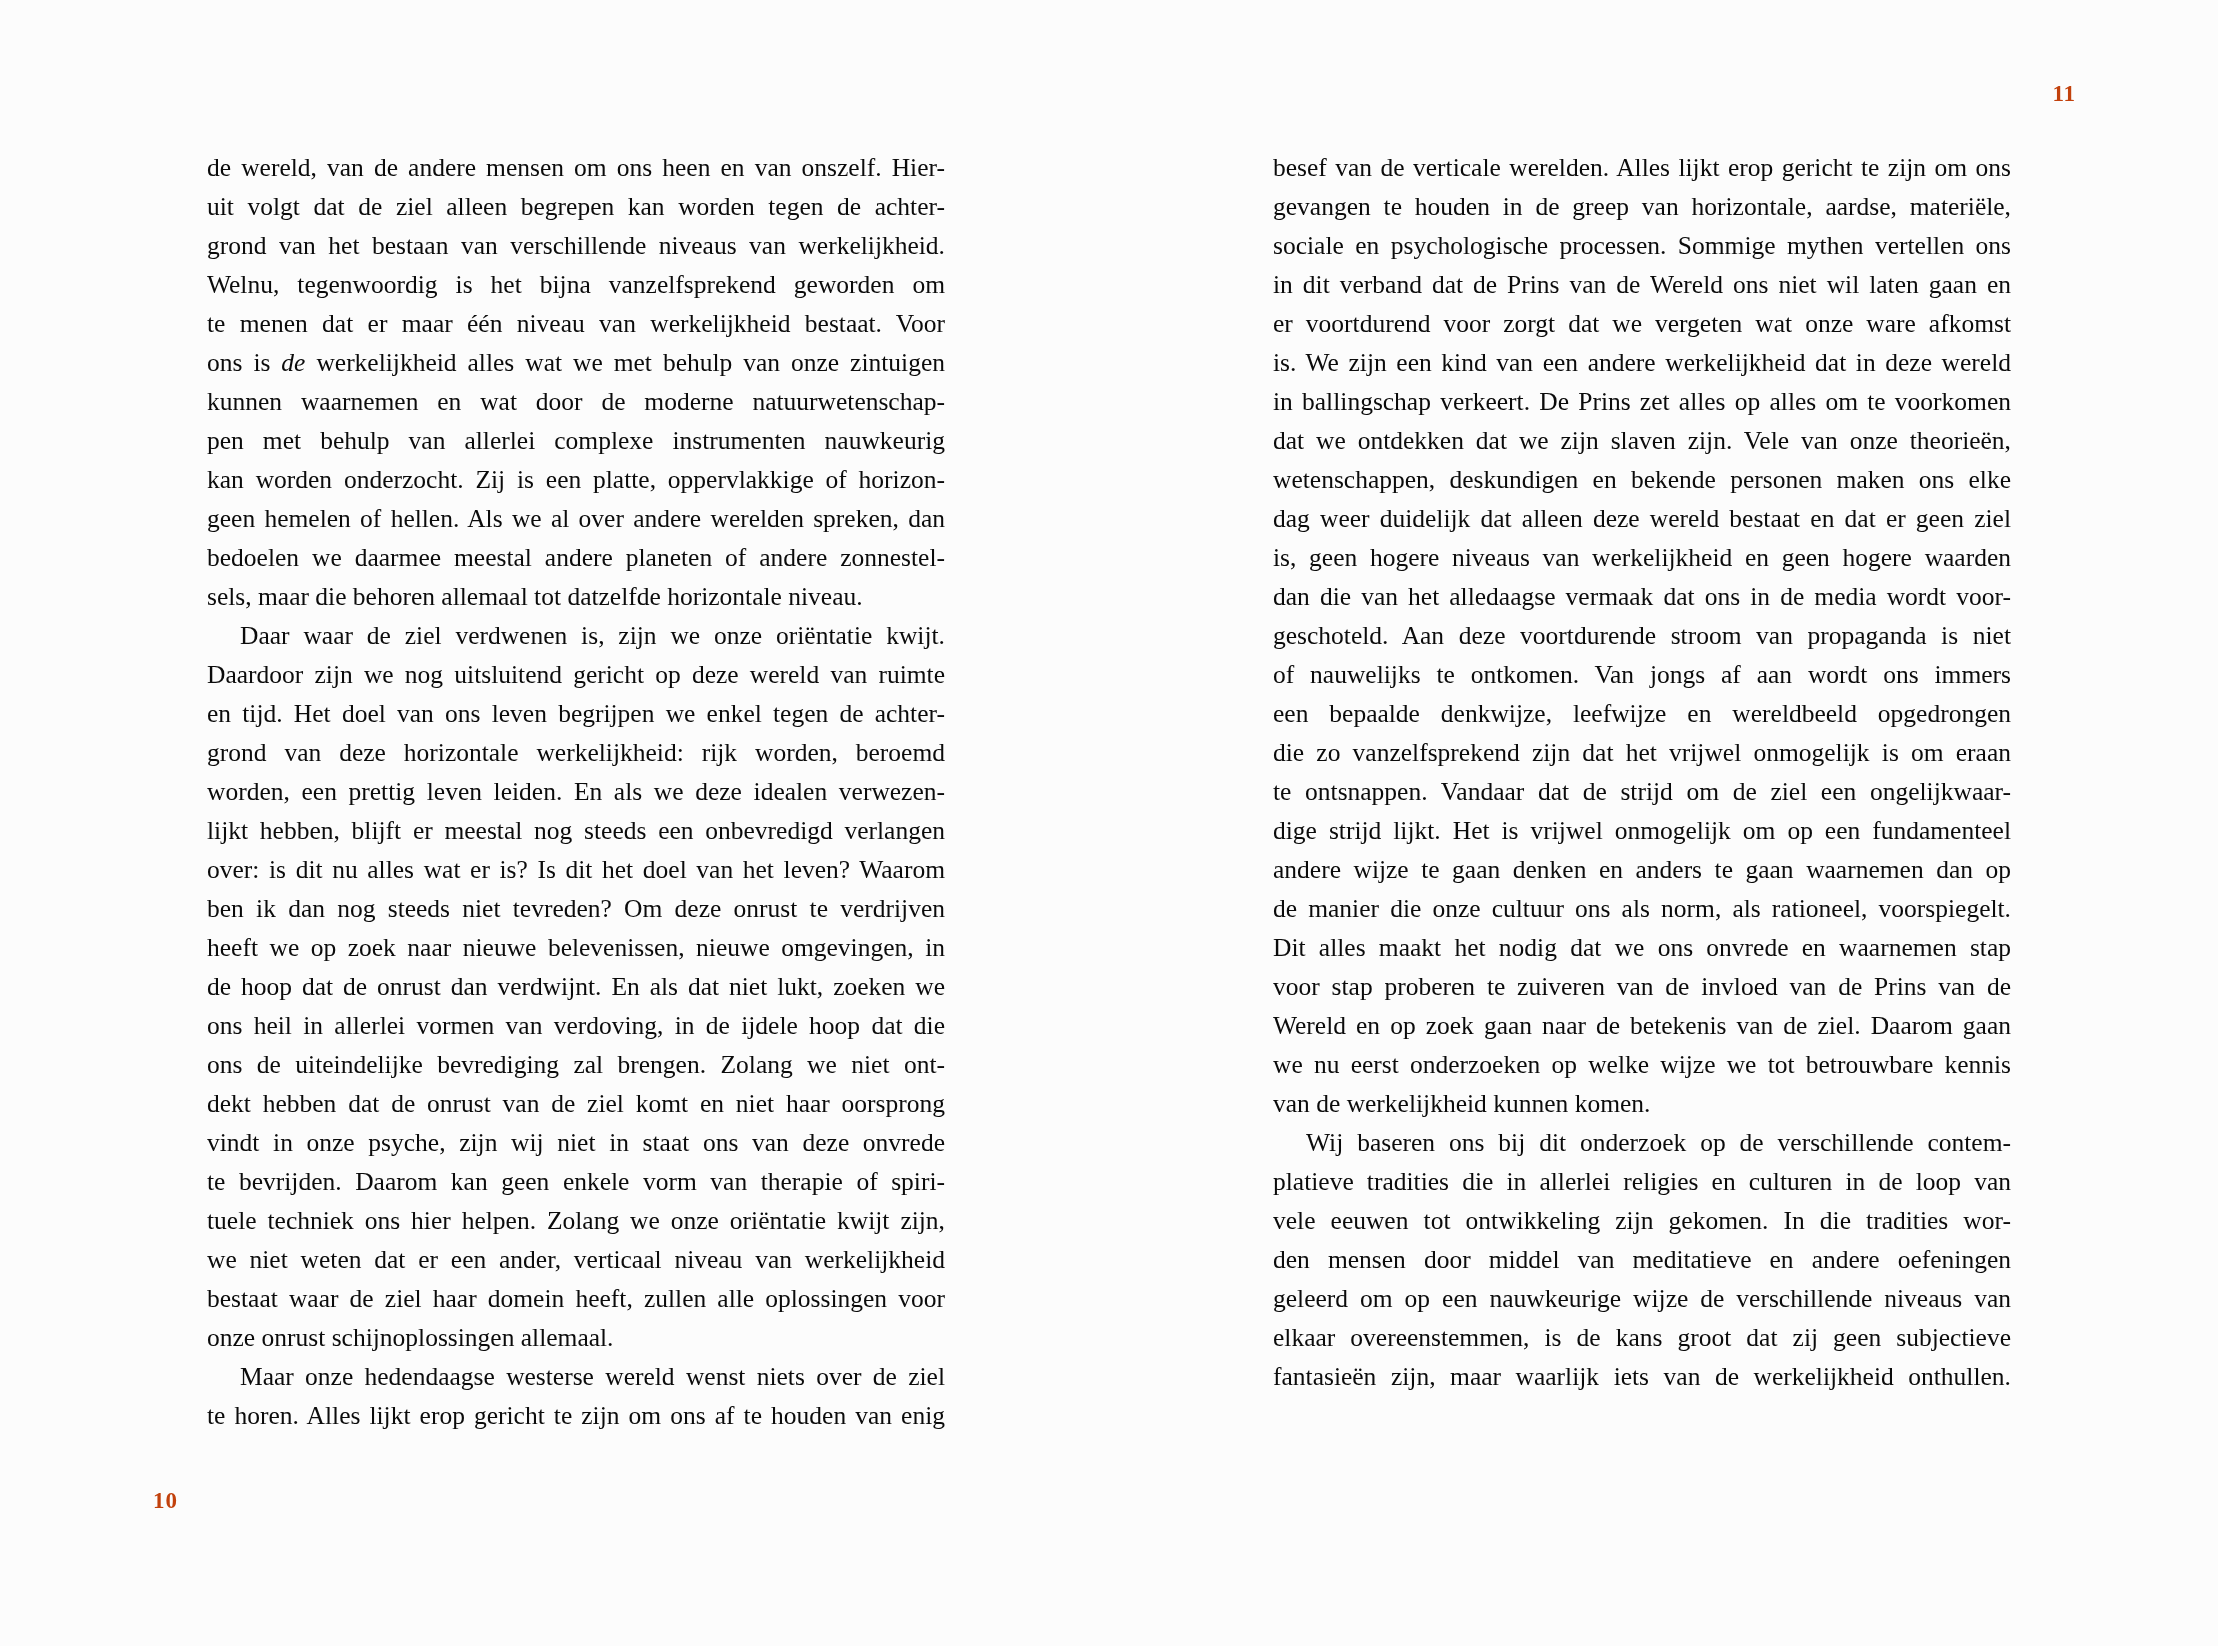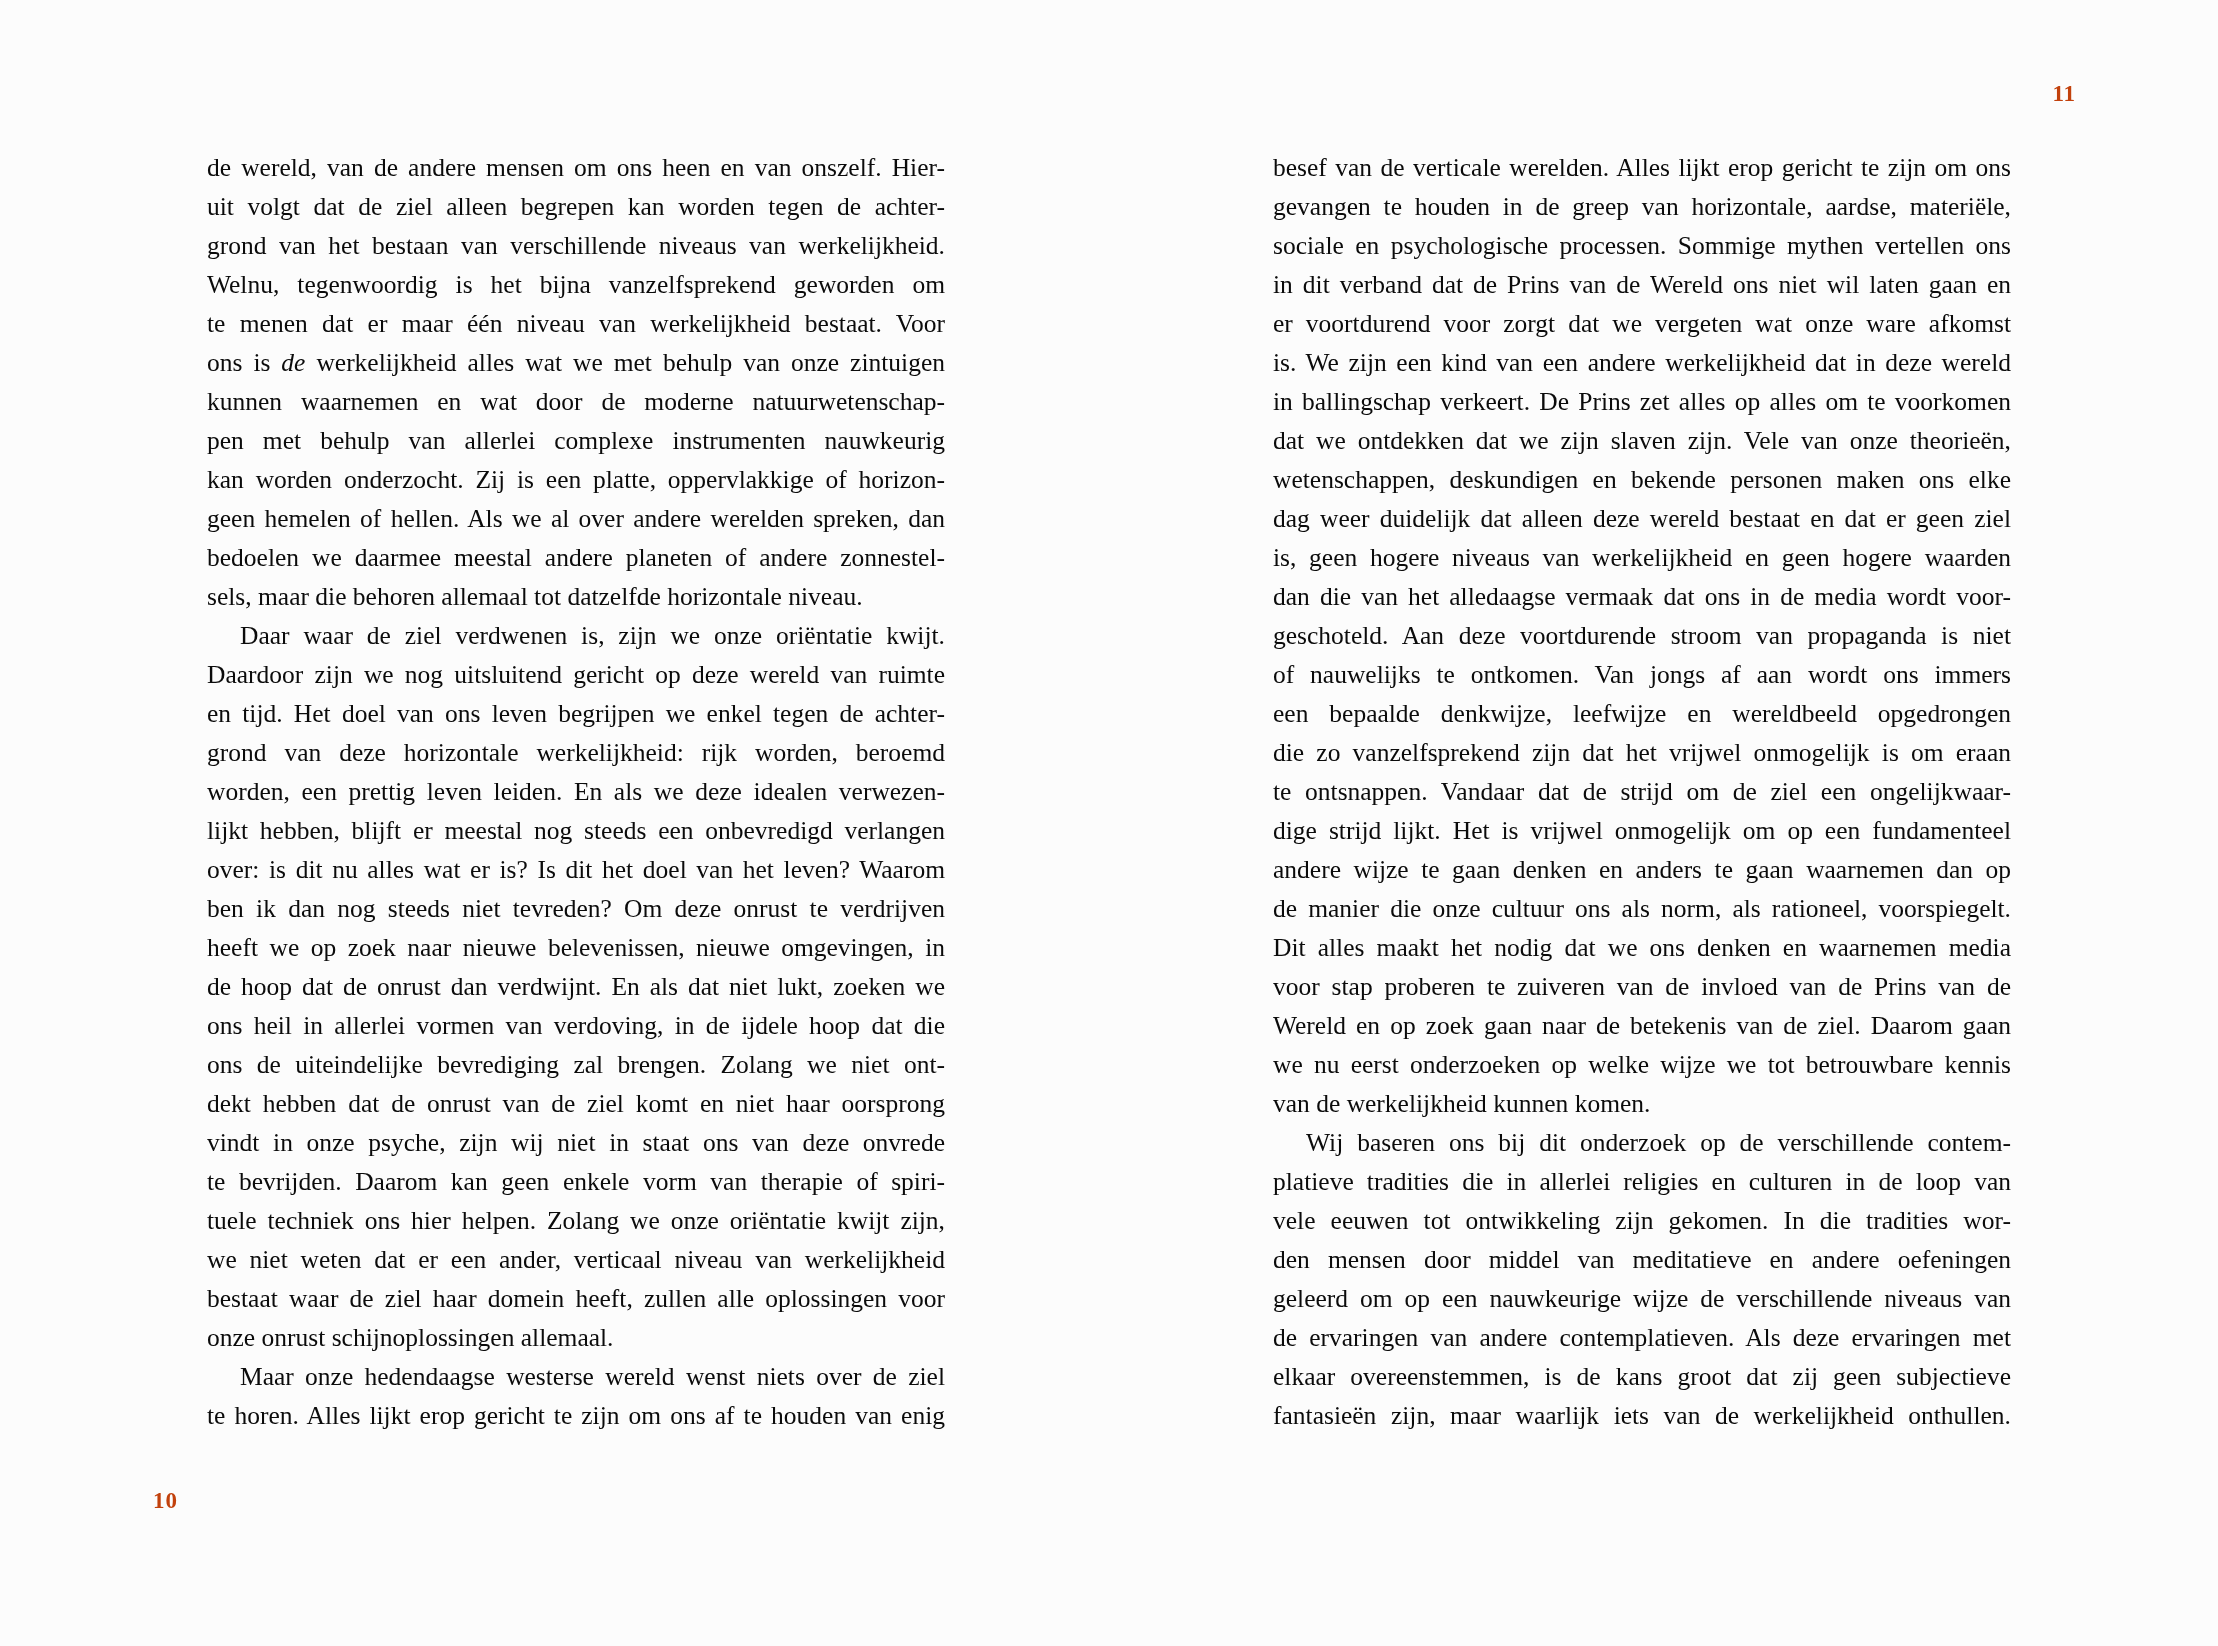--- a/index.html
+++ b/index.html
@@ -119,31 +119,30 @@
       <div class="line">is, geen hogere niveaus van werkelijkheid en geen hogere waarden</div>
       <div class="line">dan die van het alledaagse vermaak dat ons in de media wordt voor-</div>
       <div class="line">geschoteld. Aan deze voortdurende stroom van propaganda is niet</div>
       <div class="line">of nauwelijks te ontkomen. Van jongs af aan wordt ons immers</div>
       <div class="line">een bepaalde denkwijze, leefwijze en wereldbeeld opgedrongen</div>
       <div class="line">die zo vanzelfsprekend zijn dat het vrijwel onmogelijk is om eraan</div>
       <div class="line">te ontsnappen. Vandaar dat de strijd om de ziel een ongelijkwaar-</div>
       <div class="line">dige strijd lijkt. Het is vrijwel onmogelijk om op een fundamenteel</div>
       <div class="line">andere wijze te gaan denken en anders te gaan waarnemen dan op</div>
       <div class="line">de manier die onze cultuur ons als norm, als rationeel, voorspiegelt.</div>
-      <div class="line">Dit alles maakt het nodig dat we ons denken en waarnemen media</div>
+      <div class="line">Dit alles maakt het nodig dat we ons onvrede en waarnemen stap</div>
       <div class="line">voor stap proberen te zuiveren van de invloed van de Prins van de</div>
       <div class="line">Wereld en op zoek gaan naar de betekenis van de ziel. Daarom gaan</div>
       <div class="line">we nu eerst onderzoeken op welke wijze we tot betrouwbare kennis</div>
       <div class="line para-end">van de werkelijkheid kunnen komen.</div>
       <div class="line indent">Wij baseren ons bij dit onderzoek op de verschillende contem-</div>
       <div class="line">platieve tradities die in allerlei religies en culturen in de loop van</div>
       <div class="line">vele eeuwen tot ontwikkeling zijn gekomen. In die tradities wor-</div>
       <div class="line">den mensen door middel van meditatieve en andere oefeningen</div>
       <div class="line">geleerd om op een nauwkeurige wijze de verschillende niveaus van</div>
-      <div class="line">de ervaringen van andere contemplatieven. Als deze ervaringen met</div>
       <div class="line">elkaar overeenstemmen, is de kans groot dat zij geen subjectieve</div>
       <div class="line">fantasieën zijn, maar waarlijk iets van de werkelijkheid onthullen.</div>
     </div>
 
   <div class="folio left">10</div>
 
 </div>
 
 
 </body></html>

